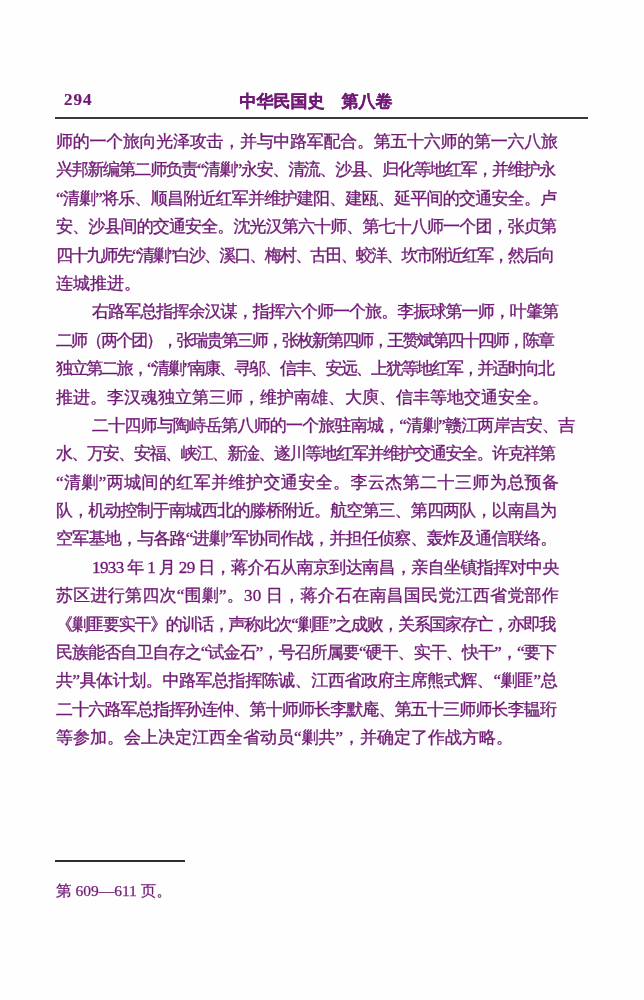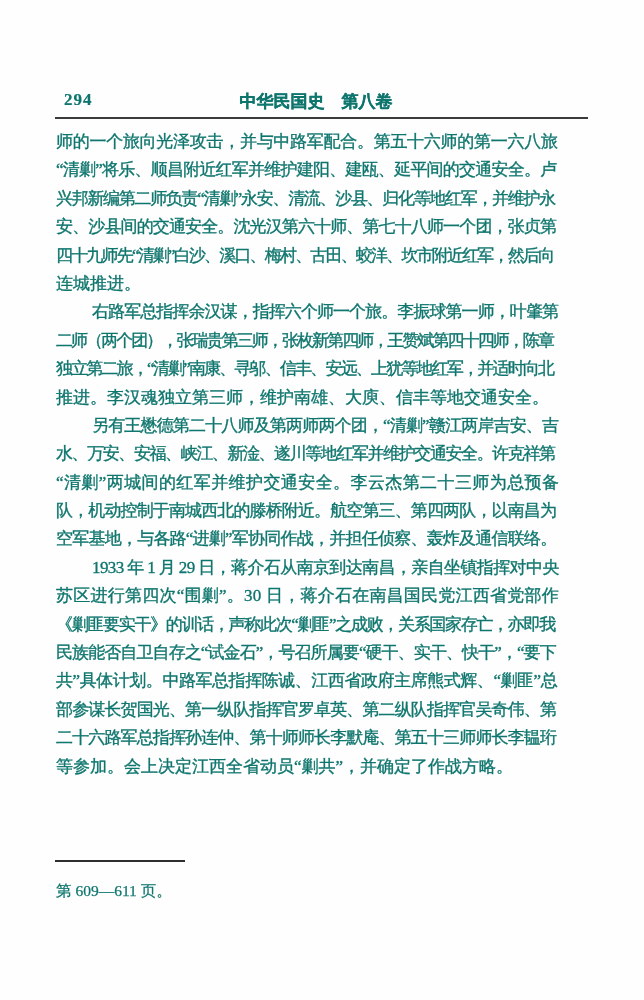--- a/index.html
+++ b/index.html
@@ -7,21 +7,21 @@
     padding: 0;
     background: #ffffff;
   }
   .page {
     position: relative;
     width: 644px;
     height: 1000px;
     background: #fefefe;
     overflow: hidden;
     font-family: "Liberation Serif", "DejaVu Serif", serif;
-    color: #0f766e;
+    color: #701a75;
   }
 
   
   .page-header {
     position: absolute;
     top: 90px;
     left: 56px;
     width: 532px;
     height: 22px;
   }
@@ -101,40 +101,39 @@
 
   <div class="page-header">
     <div class="page-number">294</div>
     <div class="running-title">中华民国史　第八卷</div>
   </div>
 
   <div class="header-rule"></div>
 
   <div class="body-text" id="body-lines">
       <div class="text-line fill"><span style="letter-spacing: -0.28px;">师的一个旅向光泽攻击，并与中路军配合。第五十六师的第一六八旅</span></div>
+      <div class="text-line fill"><span style="letter-spacing: -1.31px;">兴邦新编第二师负责“清剿”永安、清流、沙县、归化等地红军，并维护永</span></div>
       <div class="text-line fill"><span style="letter-spacing: -0.77px;">“清剿”将乐、顺昌附近红军并维护建阳、建瓯、延平间的交通安全。卢</span></div>
-      <div class="text-line fill"><span style="letter-spacing: -1.31px;">兴邦新编第二师负责“清剿”永安、清流、沙县、归化等地红军，并维护永</span></div>
       <div class="text-line fill"><span style="letter-spacing: -0.87px;">安、沙县间的交通安全。沈光汉第六十师、第七十八师一个团，张贞第</span></div>
       <div class="text-line fill"><span style="letter-spacing: -1.82px;">四十九师先“清剿”白沙、溪口、梅村、古田、蛟洋、坎市附近红军，然后向</span></div>
       <div class="text-line"><span>连城推进。</span></div>
       <div class="text-line indent fill"><span style="letter-spacing: -0.93px;">右路军总指挥余汉谋，指挥六个师一个旅。李振球第一师，叶肇第</span></div>
       <div class="text-line fill"><span style="letter-spacing: -1.94px;">二师（两个团），张瑞贵第三师，张枚新第四师，王赞斌第四十四师，陈章</span></div>
       <div class="text-line fill"><span style="letter-spacing: -1.82px;">独立第二旅，“清剿”南康、寻邬、信丰、安远、上犹等地红军，并适时向北</span></div>
       <div class="text-line"><span>推进。李汉魂独立第三师，维护南雄、大庾、信丰等地交通安全。</span></div>
-      <div class="text-line indent fill"><span style="letter-spacing: -0.83px;">另有王懋德第二十八师及第两师两个团，“清剿”赣江两岸吉安、吉</span></div>
+      <div class="text-line indent fill"><span style="letter-spacing: -0.83px;">二十四师与陶峙岳第八师的一个旅驻南城，“清剿”赣江两岸吉安、吉</span></div>
       <div class="text-line fill"><span style="letter-spacing: -1.42px;">水、万安、安福、峡江、新淦、遂川等地红军并维护交通安全。许克祥第</span></div>
       <div class="text-line fill"><span style="letter-spacing: 0.41px;">“清剿”两城间的红军并维护交通安全。李云杰第二十三师为总预备</span></div>
       <div class="text-line fill"><span style="letter-spacing: -0.87px;">队，机动控制于南城西北的滕桥附近。航空第三、第四两队，以南昌为</span></div>
       <div class="text-line"><span style="letter-spacing: -0.77px;">空军基地，与各路“进剿”军协同作战，并担任侦察、轰炸及通信联络。</span></div>
       <div class="text-line indent fill"><span style="letter-spacing: -0.61px;">1933 年 1 月 29 日，蒋介石从南京到达南昌，亲自坐镇指挥对中央</span></div>
       <div class="text-line fill"><span style="letter-spacing: 0.24px;">苏区进行第四次“围剿”。30 日，蒋介石在南昌国民党江西省党部作</span></div>
       <div class="text-line fill"><span style="letter-spacing: -1.31px;">《剿匪要实干》的训话，声称此次“剿匪”之成败，关系国家存亡，亦即我</span></div>
       <div class="text-line fill"><span style="letter-spacing: -0.91px;">民族能否自卫自存之“试金石”，号召所属要“硬干、实干、快干”，“要下</span></div>
       <div class="text-line fill"><span style="letter-spacing: -0.45px;">共”具体计划。中路军总指挥陈诚、江西省政府主席熊式辉、“剿匪”总</span></div>
-      <div class="text-line fill"><span style="letter-spacing: -0.87px;">部参谋长贺国光、第一纵队指挥官罗卓英、第二纵队指挥官吴奇伟、第</span></div>
       <div class="text-line fill"><span style="letter-spacing: -0.87px;">二十六路军总指挥孙连仲、第十师师长李默庵、第五十三师师长李韫珩</span></div>
       <div class="text-line"><span>等参加。会上决定江西全省动员“剿共”，并确定了作战方略。</span></div>
     </div>
 
   <div class="footnote-separator"></div>
 
   <div class="footnote" id="footnote-lines">
       <div class="text-line"><span>第 609—611 页。</span></div>
     </div>
 

